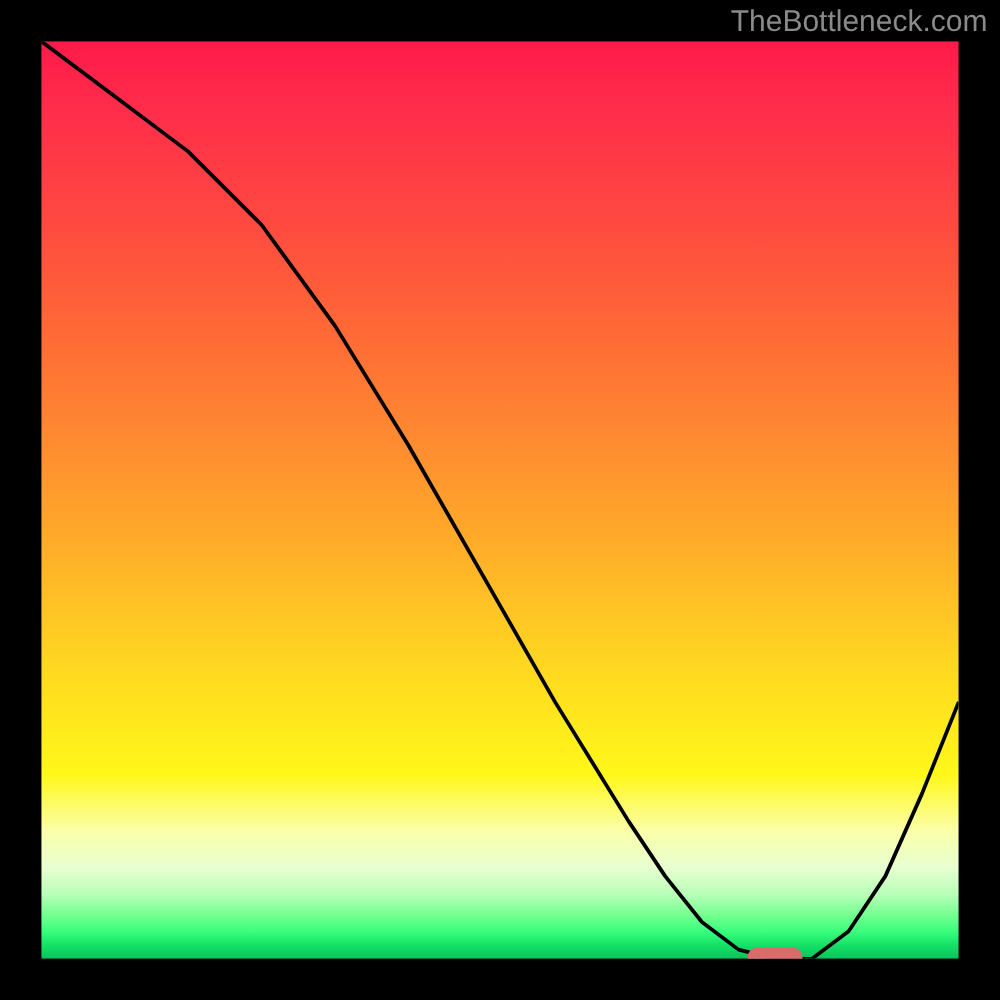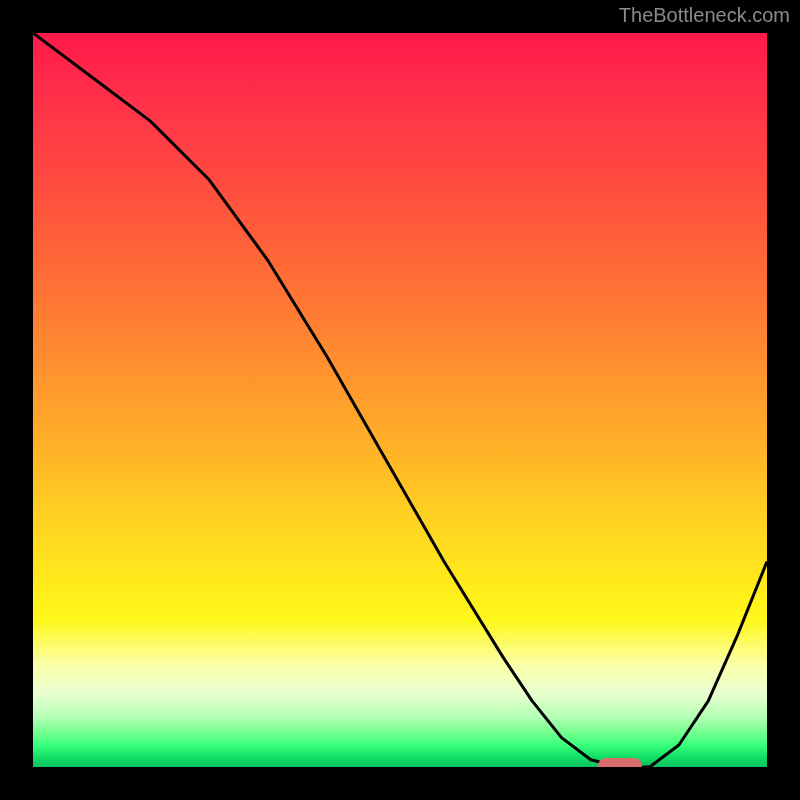--- a/index.html
+++ b/index.html
@@ -9,21 +9,21 @@
     height: 800px;
     background: #000;
     position: relative;
     overflow: hidden;
   }
   .watermark {
     position: absolute;
     top: 4px;
     right: 10px;
     font-family: Arial, sans-serif;
-    font-size: 20px;
+    font-size: 24px;
     color: #8a8a8a;
     font-weight: 500;
     z-index: 10;
   }
   .plot-area {
     position: absolute;
     left: 33px;
     top: 33px;
     width: 734px;
     height: 734px;

